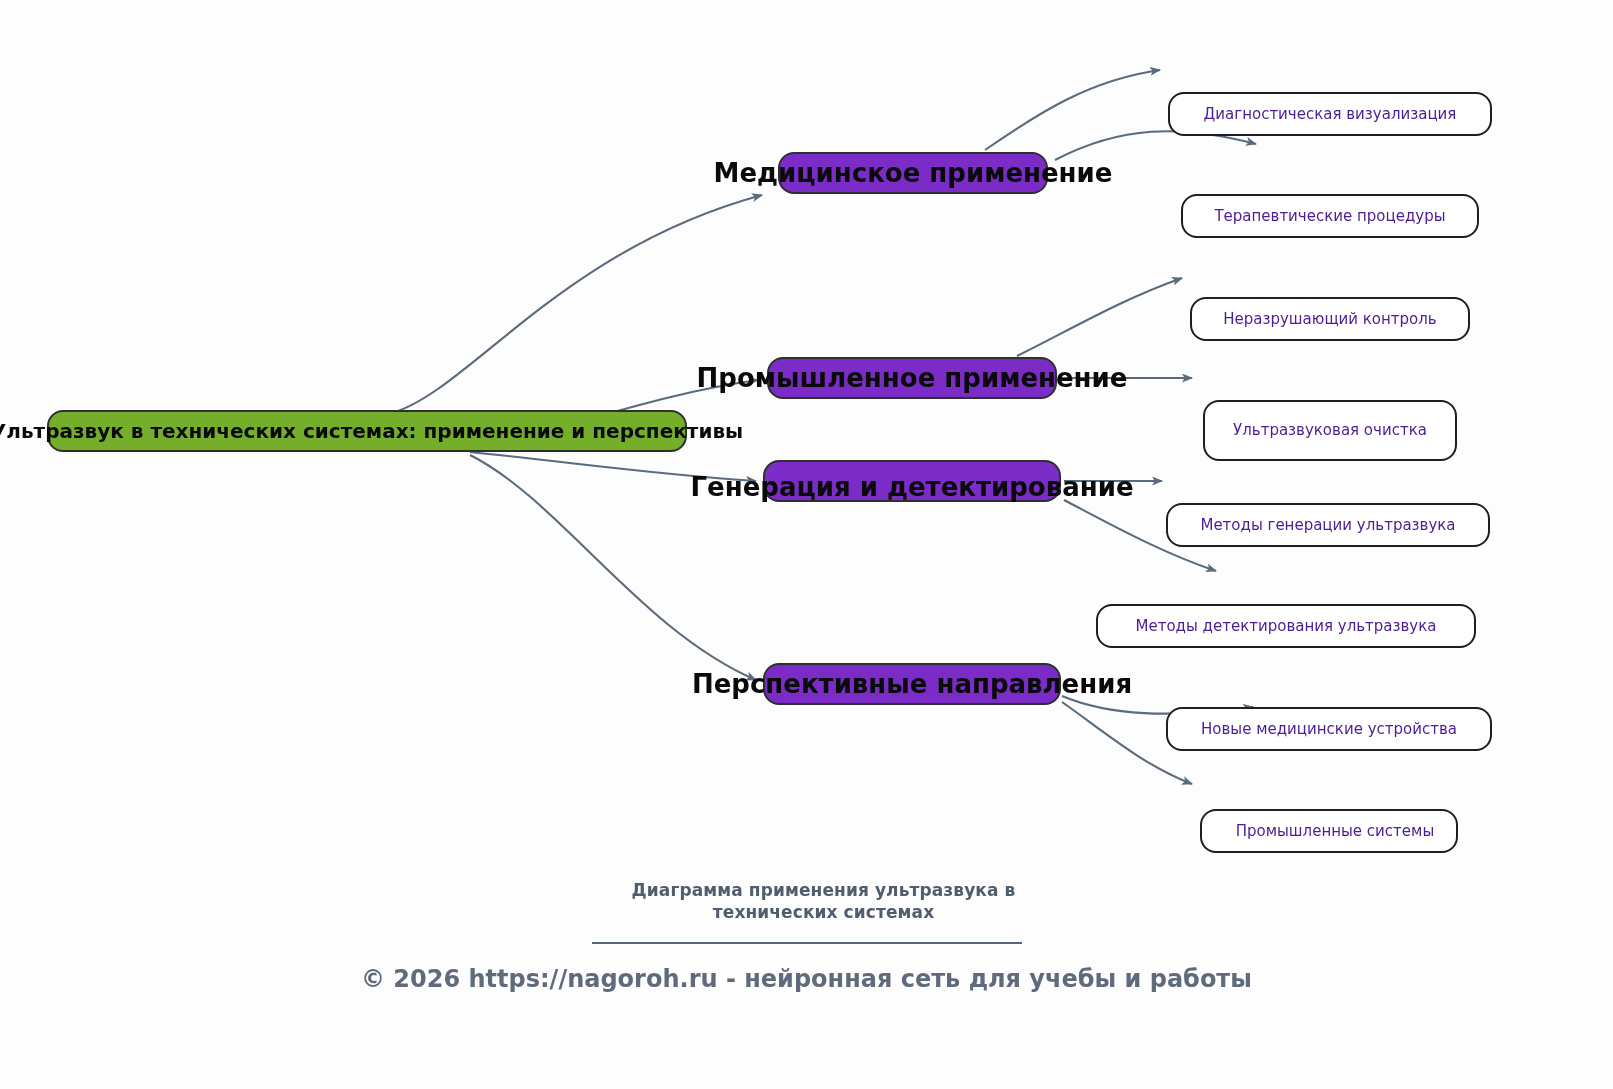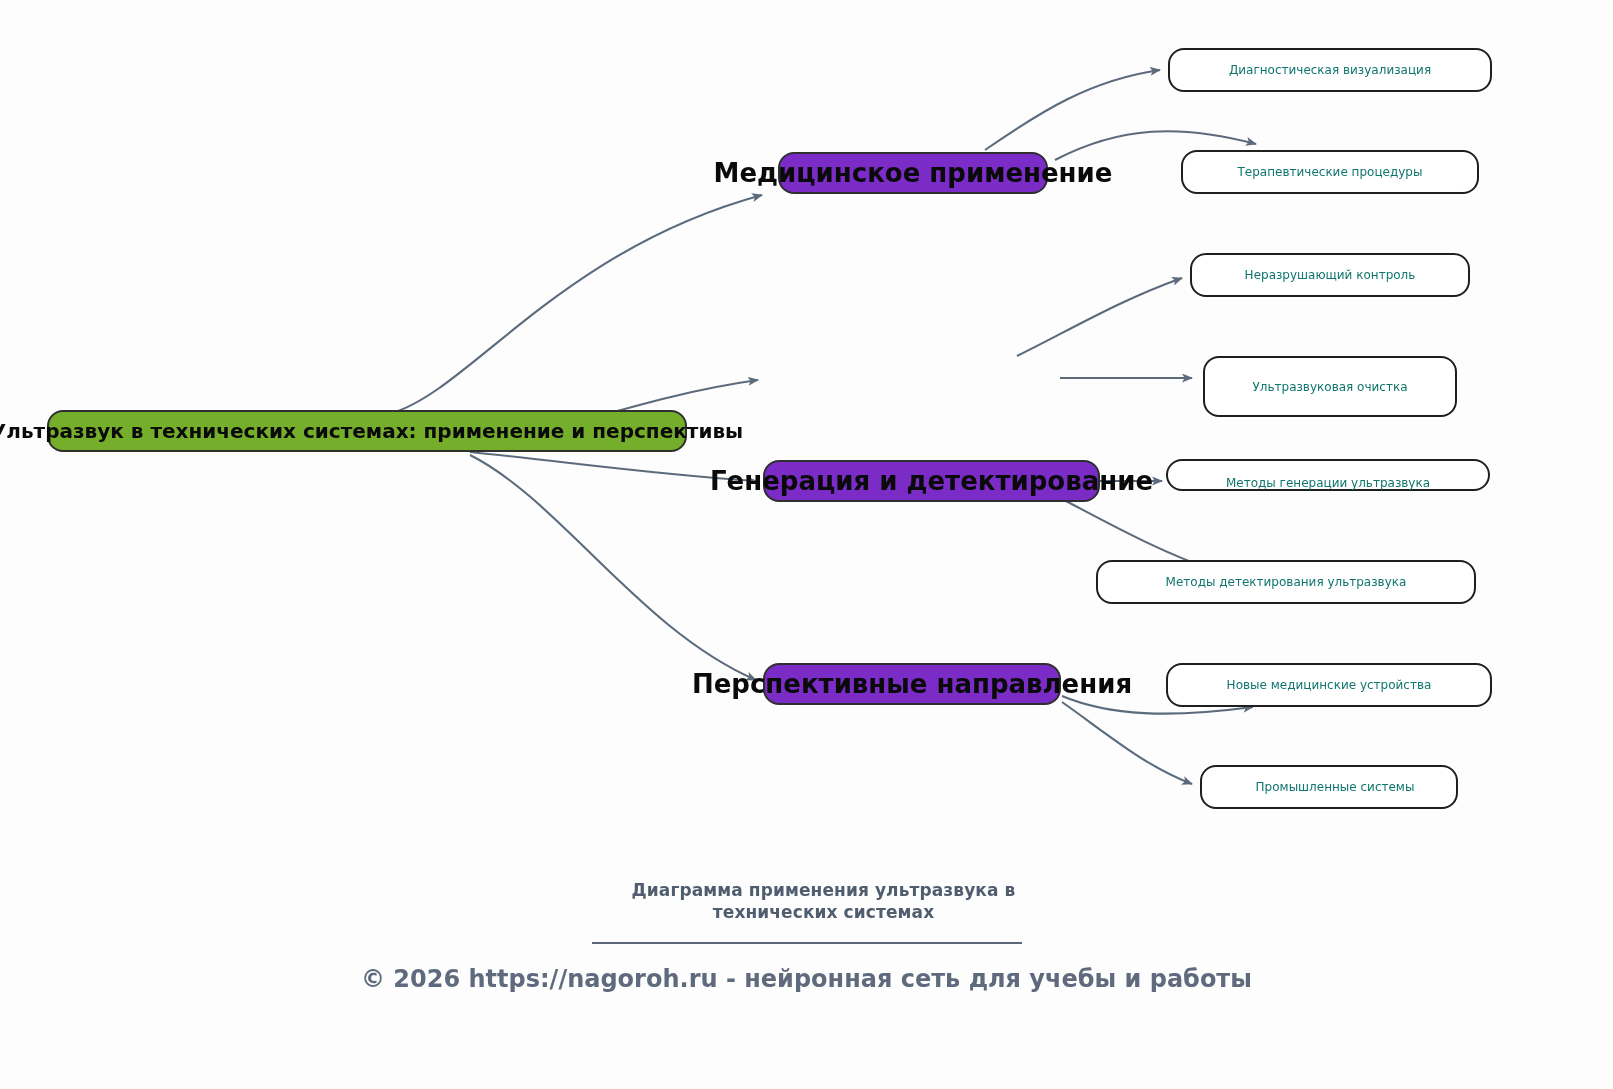--- a/index.html
+++ b/index.html
@@ -56,24 +56,25 @@
     border: 2px solid #2f2f2f;
     color: #0a0a0a;
     font-size: 26px;
     font-weight: 600;
     border-radius: 16px;
   }
   
   .node.leaf {
     background: #ffffff;
     border: 2px solid #1f1f1f;
-    color: #0f766e;
-    font-size: 12px;
+    color: #4c1d95;
+    font-size: 15px;
     font-weight: 400;
     border-radius: 16px;
+    margin-top: 44px;
   }
   
   #footer {
     position: absolute;
     left: 0;
     top: 880px;
     width: 1613px;
     text-align: center;
   }
   .caption {
@@ -140,31 +141,34 @@
   <div class="node branch" style="left:778px; top:152px; width:270px; height:42px;">
     <span class="node-label">Медицинское применение</span>
   </div>
   <div class="node leaf" style="left:1168px; top:48px; width:324px; height:44px;">
     <span class="node-label">Диагностическая визуализация</span>
   </div>
   <div class="node leaf" style="left:1181px; top:150px; width:298px; height:44px;">
     <span class="node-label">Терапевтические процедуры</span>
   </div>
 
+  <div class="node branch" style="left:767px; top:357px; width:290px; height:42px;">
+    <span class="node-label">Промышленное применение</span>
+  </div>
   <div class="node leaf" style="left:1190px; top:253px; width:280px; height:44px;">
     <span class="node-label">Неразрушающий контроль</span>
   </div>
   <div class="node leaf" style="left:1203px; top:356px; width:254px; height:61px;">
     <span class="node-label">Ультразвуковая очистка</span>
   </div>
 
-  <div class="node branch" style="left:763px; top:460px; width:337px; height:42px;">
+  <div class="node branch" style="left:763px; top:460px; width:298px; height:42px;align-items:flex-end;">
     <span class="node-label">Генерация и детектирование</span>
   </div>
-  <div class="node leaf" style="left:1166px; top:459px; width:324px; height:32px;align-items:flex-end;">
+  <div class="node leaf" style="left:1166px; top:459px; width:324px; height:44px;">
     <span class="node-label">Методы генерации ультразвука</span>
   </div>
   <div class="node leaf" style="left:1096px; top:560px; width:380px; height:44px;">
     <span class="node-label">Методы детектирования ультразвука</span>
   </div>
 
   <div class="node branch" style="left:763px; top:663px; width:298px; height:42px;">
     <span class="node-label">Перспективные направления</span>
   </div>
   <div class="node leaf" style="left:1166px; top:663px; width:326px; height:44px;">

